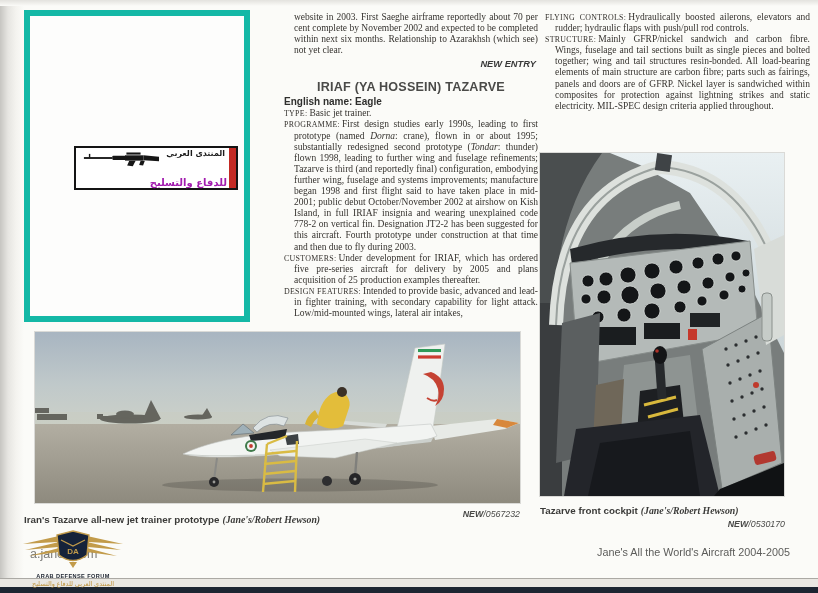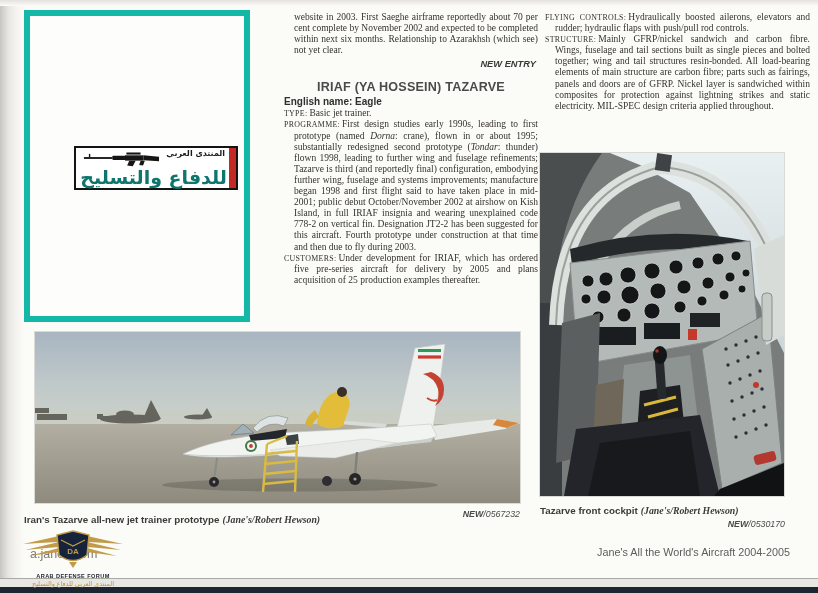--- a/index.html
+++ b/index.html
@@ -14,21 +14,21 @@
   .edge-top{position:absolute;left:0;top:0;right:0;height:6px;
     background:linear-gradient(180deg,#e3e2de,#fbfbf8);}
 
   
   .redbox{position:absolute;left:24px;top:10px;width:214px;height:300px;
     border:6px solid #14b8a6;background:#fdfdfc;z-index:3;}
   .stamp{position:absolute;left:44px;top:130px;width:160px;height:40px;
     background:#fff;border:2px solid #141414;}
   .stamp .strip{position:absolute;right:0;top:0;bottom:0;width:7px;background:#c32a24;}
   .stamp .ar1{position:absolute;right:11px;top:1px;font-size:8px;font-weight:bold;color:#1c1c1c;direction:rtl;font-family:"DejaVu Sans",sans-serif;}
-  .stamp .ar2{position:absolute;right:9px;bottom:0px;font-size:19px;font-weight:bold;color:#0f766e;direction:rtl;font-family:"DejaVu Sans",sans-serif;}
+  .stamp .ar2{position:absolute;right:9px;bottom:0px;font-size:10px;font-weight:bold;color:#a21caf;direction:rtl;font-family:"DejaVu Sans",sans-serif;}
   .stamp svg{position:absolute;left:3px;top:2px;}
 
   
   .col{position:absolute;top:12px;z-index:1;}
   .col-mid{left:284px;width:254px;}
   .col-right{left:545px;width:265px;}
   p.body{font-size:9.5px;line-height:11.1px;text-align:justify;margin:0;color:#35322e;}
   p.entry{padding-left:10px;text-indent:-10px;}
   p.cont{padding-left:10px;text-indent:0;}
   .lbl{font-size:7.9px;letter-spacing:.3px;margin-right:2px;color:#35322e;}
@@ -98,20 +98,21 @@
 </div>
 
 <div class="col col-mid">
   <p class="body cont">website in 2003. First Saeghe airframe reportedly about 70 per cent complete by November 2002 and expected to be completed within next six months. Relationship to Azarakhsh (which see) not yet clear.</p>
   <p class="newentry">NEW ENTRY</p>
   <h2 class="heading">IRIAF (YA HOSSEIN) TAZARVE</h2>
   <p class="engname">English name: Eagle</p>
   <p class="body entry"><span class="lbl">TYPE:</span><span>Basic jet trainer.</span></p>
   <p class="body entry"><span class="lbl">PROGRAMME:</span><span>First design studies early 1990s, leading to first prototype (named </span><i>Dorna</i><span>: crane), flown in or about 1995; substantially redesigned second prototype (</span><i>Tondar</i><span>: thunder) flown 1998, leading to further wing and fuselage refinements; Tazarve is third (and reportedly final) configuration, embodying further wing, fuselage and systems improvements; manufacture began 1998 and first flight said to have taken place in mid-2001; public debut October/November 2002 at airshow on Kish Island, in full IRIAF insignia and wearing unexplained code 778-2 on vertical fin. Designation JT2-2 has been suggested for this aircraft. Fourth prototype under construction at that time and then due to fly during 2003.</span></p>
   <p class="body entry"><span class="lbl">CUSTOMERS:</span><span>Under development for IRIAF, which has ordered five pre-series aircraft for delivery by 2005 and plans acquisition of 25 production examples thereafter.</span></p>
+  <p class="body entry"><span class="lbl">DESIGN FEATURES:</span><span>Intended to provide basic, advanced and lead-in fighter training, with secondary capability for light attack. Low/mid-mounted wings, lateral air intakes,</span></p>
 </div>
 
 <div class="col col-right">
   <p class="body entry"><span class="lbl">FLYING CONTROLS:</span><span>Hydraulically boosted ailerons, elevators and rudder; hydraulic flaps with push/pull rod controls.</span></p>
   <p class="body entry"><span class="lbl">STRUCTURE:</span><span>Mainly GFRP/nickel sandwich and carbon fibre. Wings, fuselage and tail sections built as single pieces and bolted together; wing and tail structures resin-bonded. All load-bearing elements of main structure are carbon fibre; parts such as fairings, panels and doors are of GFRP. Nickel layer is sandwiched within composites for protection against lightning strikes and static electricity. MIL-SPEC design criteria applied throughout.</span></p>
 </div>
 
 <div class="photo photo-left">
   <svg viewBox="0 0 485 171" preserveAspectRatio="none">
     <defs>

